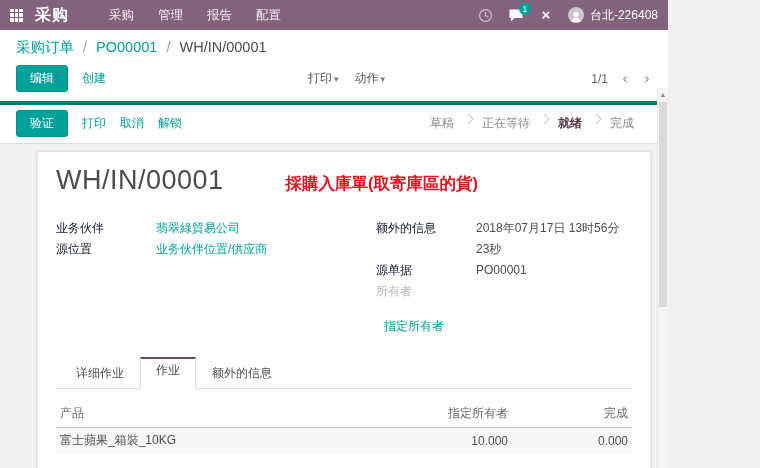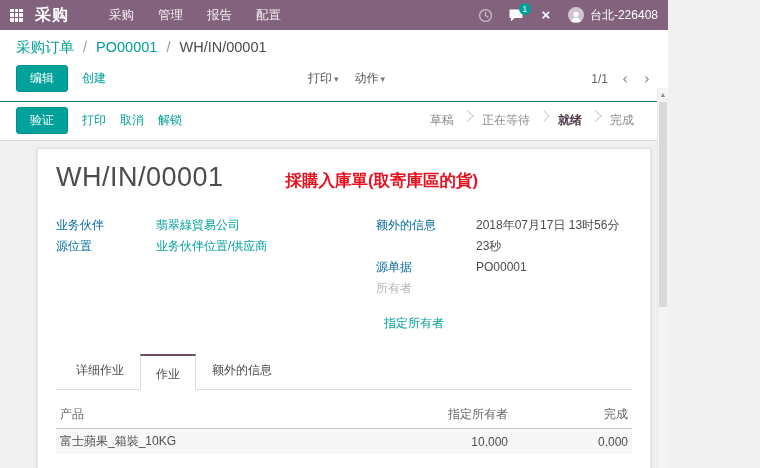--- a/index.html
+++ b/index.html
@@ -32,21 +32,21 @@
             display:flex; align-items:flex-end; justify-content:center; }
   .username { font-size:12px; color:#fff; }
 
   
   .cpanel { background:#fff; flex:0 0 auto; }
   .breadcrumb { padding:8px 16px 2px; font-size:14.5px; }
   .breadcrumb .lnk { color:#00a09b; cursor:pointer; text-decoration:none; }
   .breadcrumb .sep { color:#999; margin:0 5px; }
   .breadcrumb .current { color:#4c4c4c; }
   .cp-row { position:relative; display:flex; align-items:center; padding:6px 16px 9px;
-            border-bottom:1px solid #0f766e; }
+            border-bottom:4px solid #0f766e; }
   .btn { background:#00a09b; color:#fff; border:1px solid #00918c; border-radius:3px;
          font-size:12px; padding:4px 13px; cursor:pointer;
          font-family:"Liberation Sans","DejaVu Sans",sans-serif; }
   .linkbtn { color:#00a09b; font-size:12px; margin-left:14px; cursor:pointer; background:none; border:none;
              font-family:"Liberation Sans","DejaVu Sans",sans-serif; }
   .cp-center { position:absolute; left:308px; display:flex; gap:16px; }
   .dropdown { color:#555; font-size:12px; cursor:pointer; }
   .dropdown .caret { font-size:9px; color:#777; margin-left:2px; }
   .pager { margin-left:auto; display:flex; align-items:center; gap:12px; color:#666; }
   .pager .count { font-size:12px; }
@@ -68,31 +68,31 @@
   .sheet { background:#fff; border:1px solid #e2e2e2; box-shadow:0 1px 4px rgba(0,0,0,.12);
            margin:7px 17px 5px 37px; height:334px; padding:13px 18px; }
   .sheet-head { display:flex; align-items:flex-end; }
   .doc-title { font-size:27px; color:#4c4c4c; font-weight:normal; letter-spacing:0.5px; }
   .annotation { color:#e8101e; font-weight:bold; font-size:16.5px; margin-left:62px; padding-bottom:1px; }
 
   .fields { display:flex; margin-top:22px; }
   .fcol-left { width:320px; flex:0 0 auto; }
   .fcol-right { flex:1 1 auto; }
   .frow { display:flex; line-height:21px; }
-  .flabel { width:100px; flex:0 0 auto; color:#0369a1; }
+  .flabel { width:100px; flex:0 0 auto; color:#0f172a; }
   .flabel.muted { color:#b5b5b5; }
   .fvalue { color:#4c4c4c; }
   .fvalue.link { color:#00a09b; cursor:pointer; }
   .assign { color:#00a09b; cursor:pointer; display:inline-block; margin:16px 0 0 8px; }
 
   .tabs { margin-top:22px; border-bottom:1px solid #ddd; display:flex; padding-left:4px; }
   .tab { padding:7px 15px 6px; font-size:12px; color:#4c4c4c; cursor:pointer;
          border:1px solid transparent; margin-bottom:-1px; }
   .tab.active { background:#fff; border-color:#ddd; border-bottom-color:#fff;
-                border-top:2px solid #6b4a63; padding-top:10px; }
+                border-top:2px solid #6b4a63; padding-top:3px; }
 
   .otable { margin-top:12px; width:100%; border-collapse:collapse; table-layout:fixed; }
   .otable th { text-align:left; font-weight:normal; color:#666; padding:4px 4px 5px;
                border-bottom:1px solid #c9c9c9; font-size:12px; }
   .otable th.num, .otable td.num { text-align:right; width:120px; }
   .otable td { padding:4px 4px; font-size:12px; color:#4c4c4c; }
   .otable tr.stripe { background:#f7f7f7; }
   .otable tr.data-row { cursor:pointer; }
   .otable tr { height:20px; }
 

